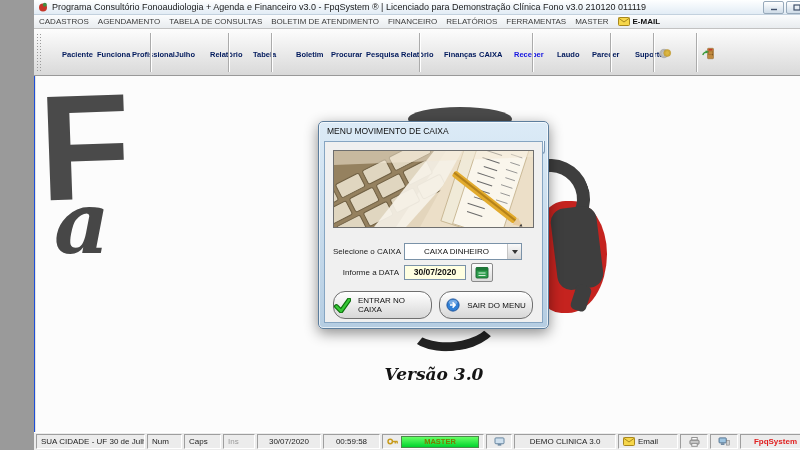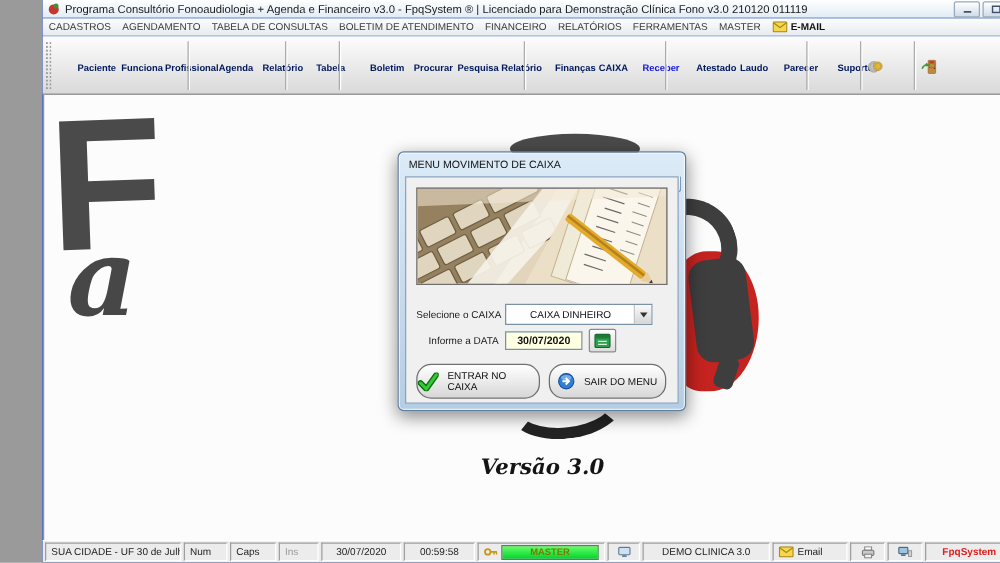--- a/index.html
+++ b/index.html
@@ -192,21 +192,21 @@
     <div class="tsep"></div>
 
     <div class="tbtn">
       <svg width="30" height="27" viewBox="0 0 30 28">
         <rect x="8" y="2.5" width="2" height="5" fill="#8a8a8a"></rect>
           <rect x="20" y="2.5" width="2" height="5" fill="#8a8a8a"></rect>
         <rect x="4" y="4.5" width="22" height="20" rx="2" fill="#fdfdfd" stroke="#9a3a30" stroke-width="1"></rect>
         <rect x="4.5" y="5" width="21" height="6" fill="#c43a2e"></rect>
         <text x="15" y="21.5" font-size="10" font-weight="bold" fill="#c43a2e" text-anchor="middle">29</text>
       </svg>
-      <span class="tlabel">Agenda</span>
+      <span class="tlabel">Julho</span>
     </div>
 
     <div class="tbtn">
       <svg width="30" height="27" viewBox="0 0 30 28">
         <rect x="8" y="3.5" width="14" height="9" fill="#fff" stroke="#9a9a9a" stroke-width=".7"></rect>
         <path d="M10 6 h10 M10 8 h10 M10 10 h7" stroke="#b0b0b0" stroke-width=".8"></path>
         <rect x="5" y="11" width="20" height="10" rx="1.5" fill="#ded4c2" stroke="#8a8070" stroke-width=".8"></rect>
         <rect x="8" y="18.5" width="14" height="6" fill="#f6f3ec" stroke="#9a9a9a" stroke-width=".7"></rect>
         <circle cx="22.5" cy="14" r="1.1" fill="#4a9a4a"></circle>
       </svg>
@@ -299,29 +299,20 @@
         </radialGradient>
           </defs>
         <circle cx="15" cy="13.5" r="11" fill="url(#gmoney)" stroke="#0c6e0c" stroke-width="1.2"></circle>
         <text x="15" y="18.5" font-size="14" font-weight="bold" fill="#fff" text-anchor="middle">$</text>
       </svg>
       <span class="tlabel blue">Receber</span>
     </div>
 
     <div class="tsep"></div>
 
-    <div class="tbtn">
-      <svg width="30" height="27" viewBox="0 0 30 28">
-        <rect x="6" y="4.5" width="17" height="19" rx="1" fill="#f2e3bd" stroke="#b89a5a" stroke-width=".8" transform="rotate(-4 14 14)"></rect>
-        <path d="M9 11 h11 M9 14 h11 M9 17 h8" stroke="#c0a870" stroke-width=".9" transform="rotate(-4 14 14)"></path>
-        <circle cx="21" cy="7.5" r="4.2" fill="#fff" stroke="#c43a2e" stroke-width="1"></circle>
-        <path d="M21 5 v5 M18.5 7.5 h5" stroke="#c43a2e" stroke-width="1.6"></path>
-      </svg>
-      <span class="tlabel">Atestado</span>
-    </div>
 
     <div class="tbtn">
       <svg width="30" height="27" viewBox="0 0 30 28">
         <rect x="6" y="4.5" width="17" height="19" rx="1" fill="#c8ecc8" stroke="#5aaa5a" stroke-width=".8" transform="rotate(-4 14 14)"></rect>
         <path d="M9 11 h11 M9 14 h11 M9 17 h8" stroke="#84c284" stroke-width=".9" transform="rotate(-4 14 14)"></path>
         <circle cx="21" cy="7.5" r="4.2" fill="#fff" stroke="#2a8a2a" stroke-width="1"></circle>
         <path d="M21 5 v5 M18.5 7.5 h5" stroke="#2a8a2a" stroke-width="1.6"></path>
       </svg>
       <span class="tlabel">Laudo</span>
     </div>

